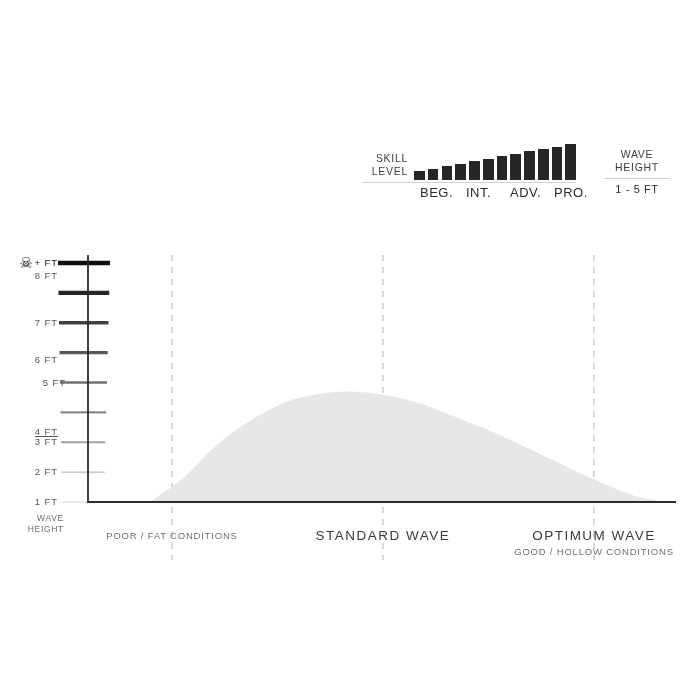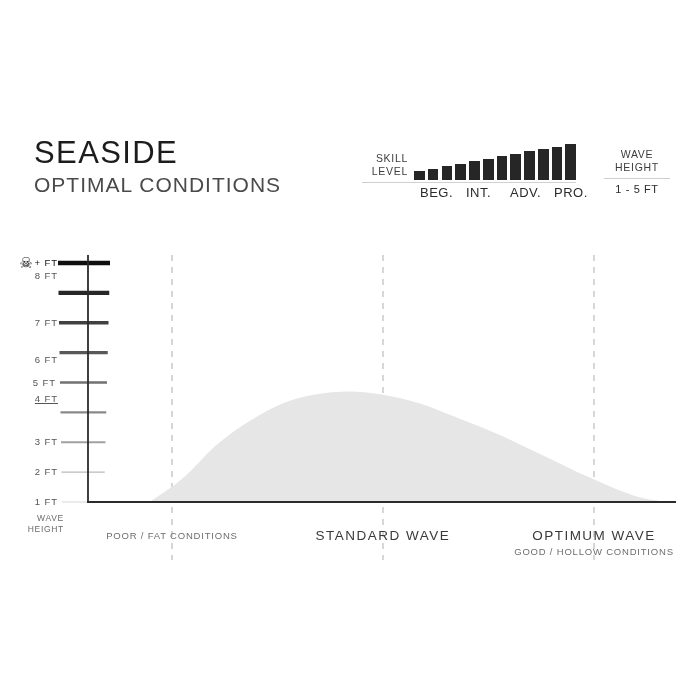--- a/index.html
+++ b/index.html
@@ -203,24 +203,20 @@
     line-height: 13px;
     margin-top: 1px;
     white-space: nowrap;
   }
 </style>
 </head>
 <body>
 
 <div class="infographic">
 
-  <div class="header-title-block">
-    <div class="title-main">SEASIDE</div>
-    <div class="title-sub">OPTIMAL CONDITIONS</div>
-  </div>
 
   <div class="skill-legend">
     <div class="skill-label">
       <div>SKILL</div>
       <div>LEVEL</div>
     </div>
     <div class="skill-bars" id="skill-bars">
         <div class="skill-bar" style="height: 9px; background: rgb(38, 38, 38);"></div>
         <div class="skill-bar" style="height: 11.5px; background: rgb(38, 38, 38);"></div>
         <div class="skill-bar" style="height: 13.9px; background: rgb(38, 38, 38);"></div>
@@ -278,22 +274,22 @@
     </svg>
 
     <div id="y-labels">
         <div class="y-label top-label" style="left: 2px; top: 257px;">
           <span class="skull-icon">☠</span>
           <span>+ FT</span>
         </div>
         <div class="y-label" style="left: 2px; top: 270px;">8 FT</div>
         <div class="y-label" style="left: 2px; top: 316.8px;">7 FT</div>
         <div class="y-label" style="left: 2px; top: 354px;">6 FT</div>
-        <div class="y-label" style="left: 0; top: 376.5px;">5 FT</div>
-        <div class="y-label" style="left: 2px; top: 393px; text-decoration: underline;">4 FT</div>
+        <div class="y-label" style="left: 10px; top: 376.5px;">5 FT</div>
+        <div class="y-label" style="left: 2px; top: 426px; text-decoration: underline;">4 FT</div>
         <div class="y-label" style="left: 2px; top: 436.3px;">3 FT</div>
         <div class="y-label" style="left: 2px; top: 466.1px;">2 FT</div>
         <div class="y-label" style="left: 2px; top: 496px;">1 FT</div>
       </div>
 
     <div class="axis-caption">
       <div>WAVE</div>
       <div>HEIGHT</div>
     </div>
 

